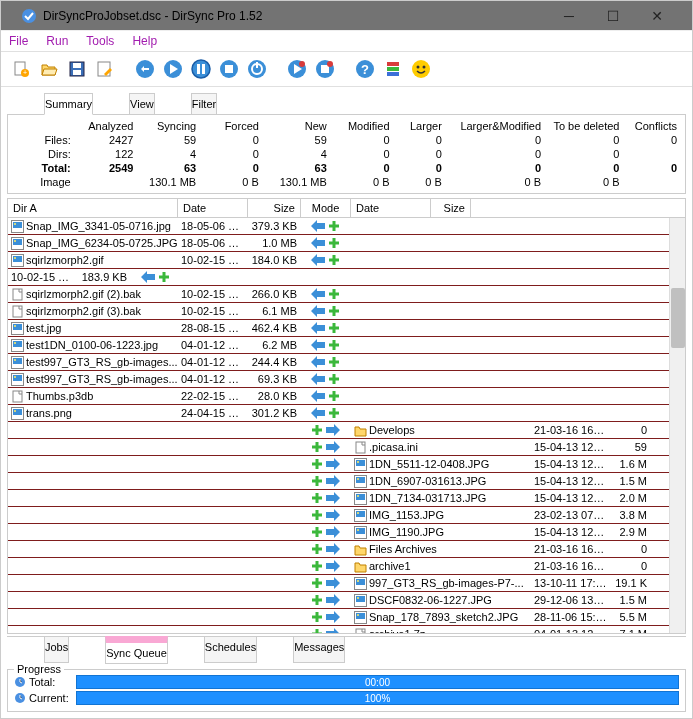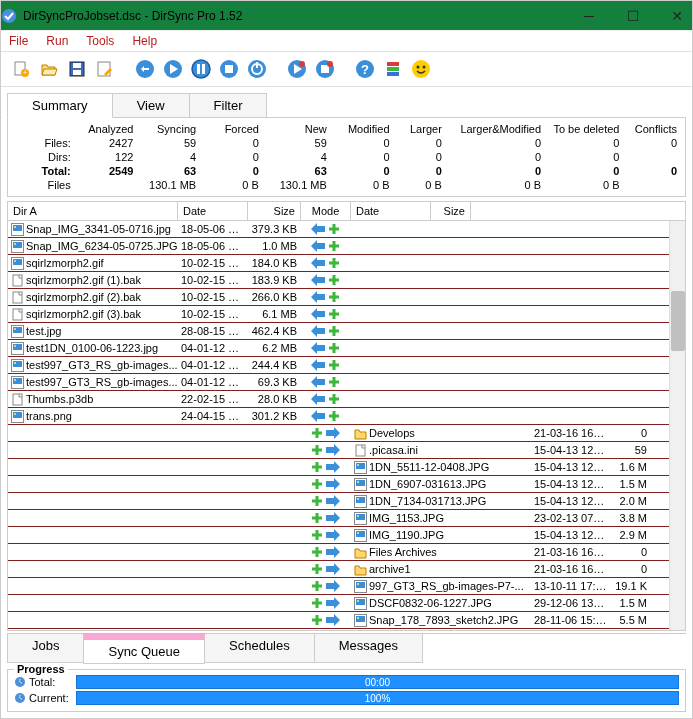--- a/index.html
+++ b/index.html
@@ -1,37 +1,37 @@
 <!DOCTYPE html>
 <html><head>
   <meta charset="utf-8">
   <style>
     * { box-sizing: border-box; margin: 0; padding: 0; }
     body { font-family: "Segoe UI", Tahoma, sans-serif; font-size: 11px; background: #fff; width: 693px; height: 719px; overflow: hidden; border: 1px solid #ccc; display: flex; flex-direction: column; }
     
     
-    .titlebar { height: 30px; background: #15803d; display: flex; align-items: center; padding: 0 0; border-bottom: 1px solid #eee; }
+    .titlebar { height: 30px; background: #737373; display: flex; align-items: center; padding: 0 20px; border-bottom: 1px solid #eee; }
     .titlebar-icon { width: 16px; height: 16px; margin-right: 6px; }
     .titlebar-text { flex: 1; font-size: 12px; color: #000; }
     .win-controls { display: flex; gap: 14px; }
     .win-btn { width: 30px; height: 20px; display: flex; align-items: center; justify-content: center; font-size: 14px; color: #222; cursor: default; }
     
     
-    .menubar { height: 20px; display: flex; align-items: center; padding: 0 4px; gap: 10px; font-size: 12px; color: #b91c1c; }
+    .menubar { height: 20px; display: flex; align-items: center; padding: 0 4px; gap: 10px; font-size: 12px; color: #a21caf; }
     .menu-item { padding: 2px 4px; cursor: default; }
     
     
     .toolbar { height: 36px; border-top: 1px solid #e0e0e0; border-bottom: 1px solid #e0e0e0; display: flex; align-items: center; padding: 0 8px; gap: 4px; }
     .tool-btn { width: 24px; height: 24px; display: flex; align-items: center; justify-content: center; cursor: default; border-radius: 2px; }
     .tool-sep { width: 8px; height: 24px; }
     
     
     .content { flex: 1; padding: 6px; display: flex; flex-direction: column; overflow: hidden; }
     .tabs-top { display: flex; border-bottom: 1px solid #ccc; }
-    .tab { padding: 4px 24px; border: 1px solid #ccc; border-bottom: none; margin-right: -1px; background: #f5f5f5; cursor: default; font-size: 13px; }
+    .tab { padding: 4px 0; border: 1px solid #ccc; border-bottom: none; margin-right: -1px; background: #f5f5f5; cursor: default; font-size: 11px; margin-left: 37px; }
     .tab.active { background: #fff; position: relative; z-index: 1; border-bottom: 1px solid #fff; margin-bottom: -1px; }
     
     
     .stats { border: 1px solid #ccc; border-top: none; padding: 4px; }
     .stats table { width: 100%; border-collapse: collapse; font-size: 11px; }
     .stats td, .stats th { padding: 1px 4px; text-align: right; font-weight: normal; }
     .stats .header-row td { font-weight: normal; }
     .stats .total-row td { font-weight: bold; }
     
     
@@ -52,21 +52,21 @@
     .scrollbar { position: absolute; right: 0; top: 0; width: 16px; height: 100%; background: #f0f0f0; border-left: 1px solid #ddd; }
     .scroll-thumb { position: absolute; top: 70px; width: 14px; height: 60px; background: #c0c0c0; left: 1px; border-radius: 2px; }
     
     
     .tabs-bottom { display: flex; border-top: 1px solid #ccc; margin-top: 2px; }
     .tabs-bottom .tab { border-top: none; border-bottom: 1px solid #ccc; }
     .tabs-bottom .tab.active { border-top: 7px solid #f9a8d4; margin-top: -1px; border-bottom: 1px solid #ccc; background:#fff;}
     
     
     .progress-panel { border: 1px solid #ccc; margin: 0 6px 6px; padding: 3px 6px 6px; position: relative; }
-    .progress-legend { position: absolute; top: -7px; left: 6px; background: #fff; padding: 0 3px; font-size: 11px; font-weight: bold; }
+    .progress-legend { position: absolute; top: -7px; left: 6px; background: #fff; padding: 0 3px; font-size: 11px; }
     .progress-row { display: flex; align-items: center; gap: 6px; margin-top: 2px; }
     .progress-label { width: 56px; display: flex; align-items: center; gap: 3px; font-size: 11px; }
     .progress-bar { flex: 1; height: 14px; background: #1e90ff; color: #fff; display: flex; align-items: center; justify-content: center; font-size: 10px; border: 1px solid #1274d3; }
     .prog-icon { width: 12px; height: 12px; }
   </style>
 </head>
 <body>
 
 <div class="titlebar">
   <svg class="titlebar-icon" viewBox="0 0 16 16">
@@ -246,21 +246,21 @@
             <td>63</td>
             <td>0</td>
             <td>0</td>
             <td>0</td>
             <td>0</td>
             <td>0</td>
           </tr>
         </tbody>
         <tbody>
           <tr>
-            <td>Files</td>
+            <td>Image</td>
             <td></td>
             <td>130.1 MB</td>
             <td>0 B</td>
             <td>130.1 MB</td>
             <td>0 B</td>
             <td>0 B</td>
             <td>0 B</td>
             <td>0 B</td>
             <td></td>
           </tr>
@@ -341,27 +341,20 @@
             </svg>
             <svg width="12" height="12" viewBox="0 0 12 12">
               <path d="M6 1 L6 11 M1 6 L11 6" stroke="#3bb83b" stroke-width="3"></path>
             </svg>
           </div>
           <div class="col col-b"></div>
           <div class="col col-date2"></div>
           <div class="col col-size2"></div>
         </div>
         <div class="grid-row">
-          <div class="col col-a">
-            <svg class="file-icon" viewBox="0 0 13 13">
-              <rect x="2" y="1" width="9" height="11" fill="#fff" stroke="#888"></rect>
-              <path d="M8 1 L8 4 L11 4" fill="none" stroke="#888"></path>
-            </svg>
-            <span>sqirlzmorph2.gif (1).bak</span>
-          </div>
           <div class="col col-date">10-02-15 00:27</div>
           <div class="col col-size">183.9 KB</div>
           <div class="col col-mode">
             <svg width="16" height="12" viewBox="0 0 16 12">
               <polygon points="0,6 6,0 6,3 14,3 14,9 6,9 6,12" fill="#3b8fd8"></polygon>
             </svg>
             <svg width="12" height="12" viewBox="0 0 12 12">
               <path d="M6 1 L6 11 M1 6 L11 6" stroke="#3bb83b" stroke-width="3"></path>
             </svg>
           </div>

